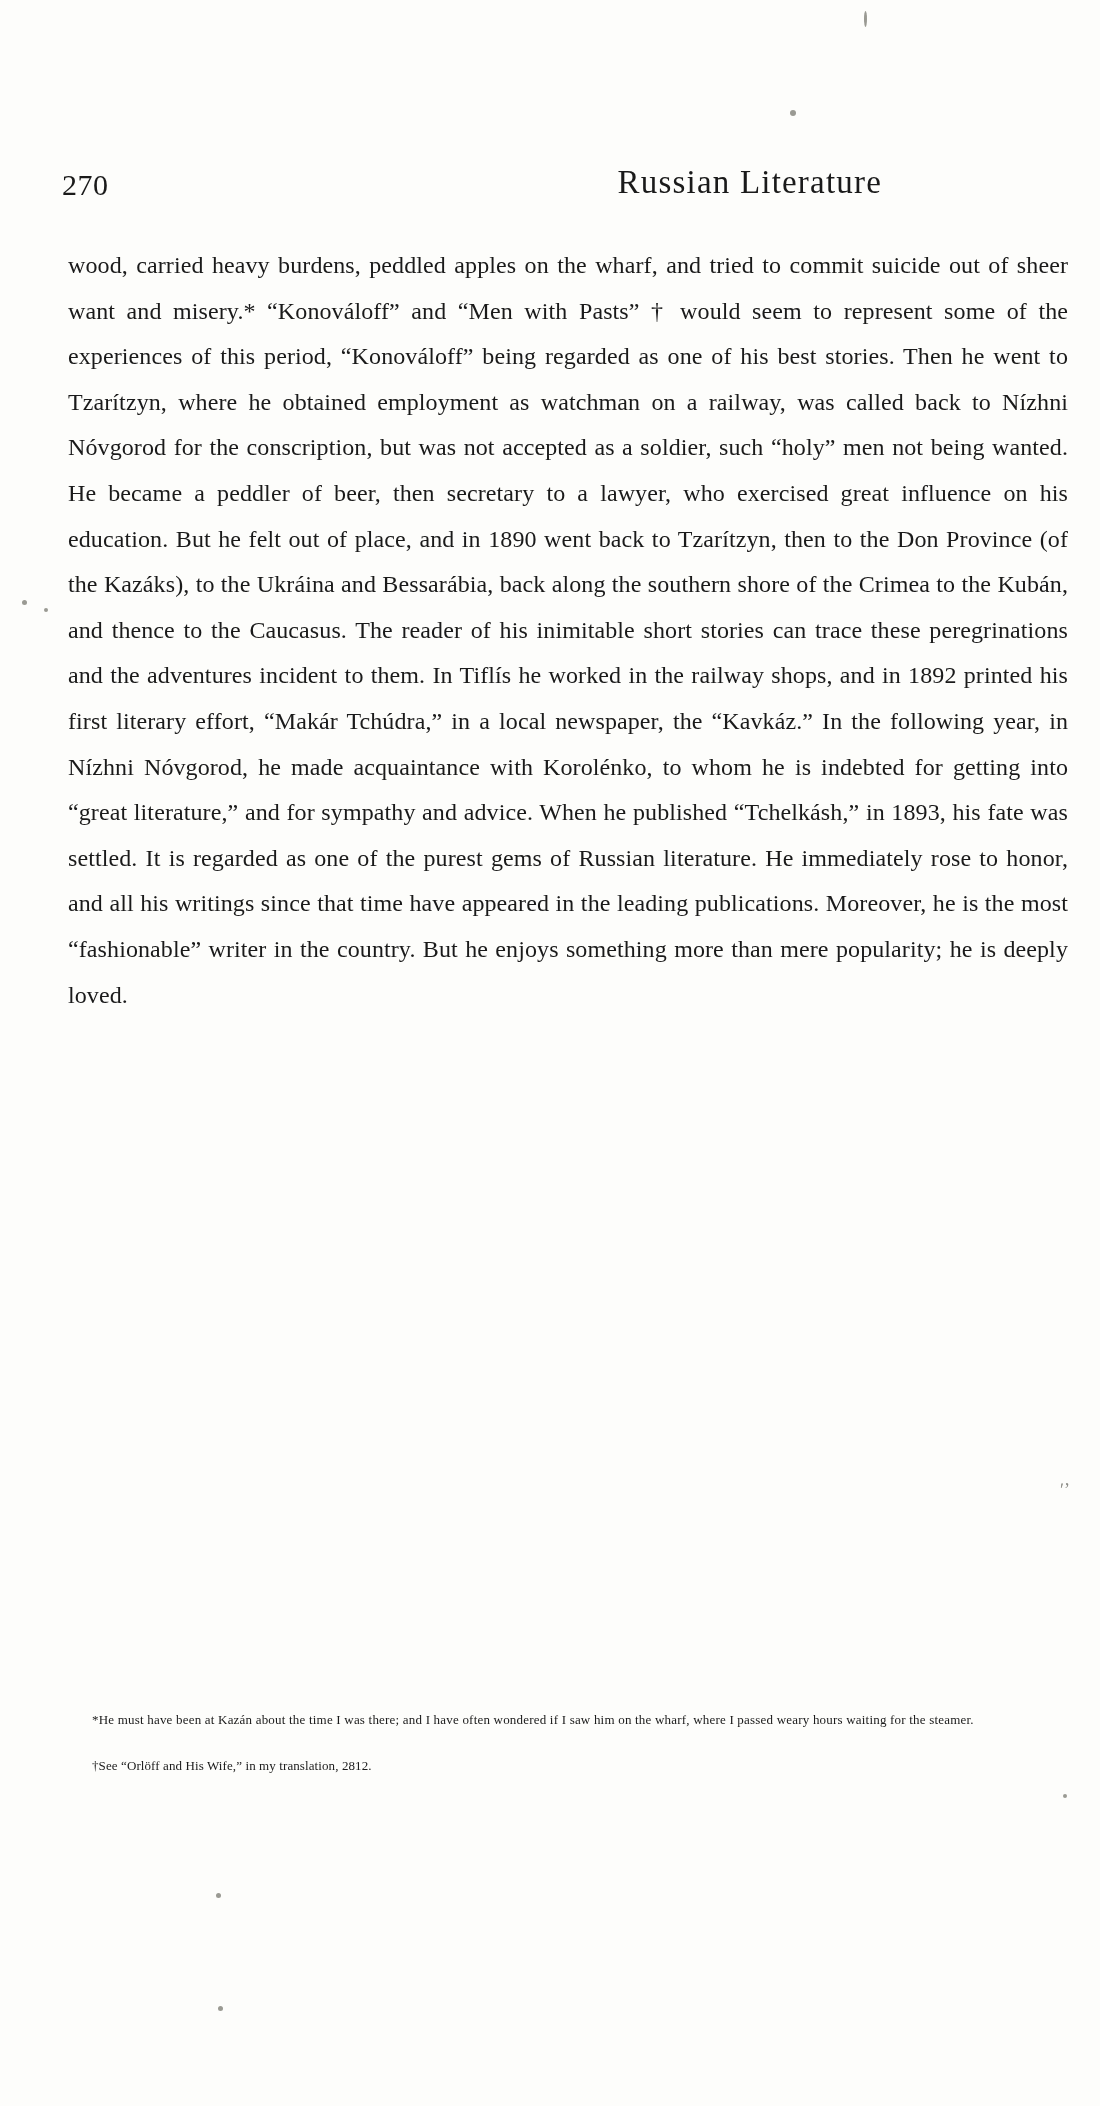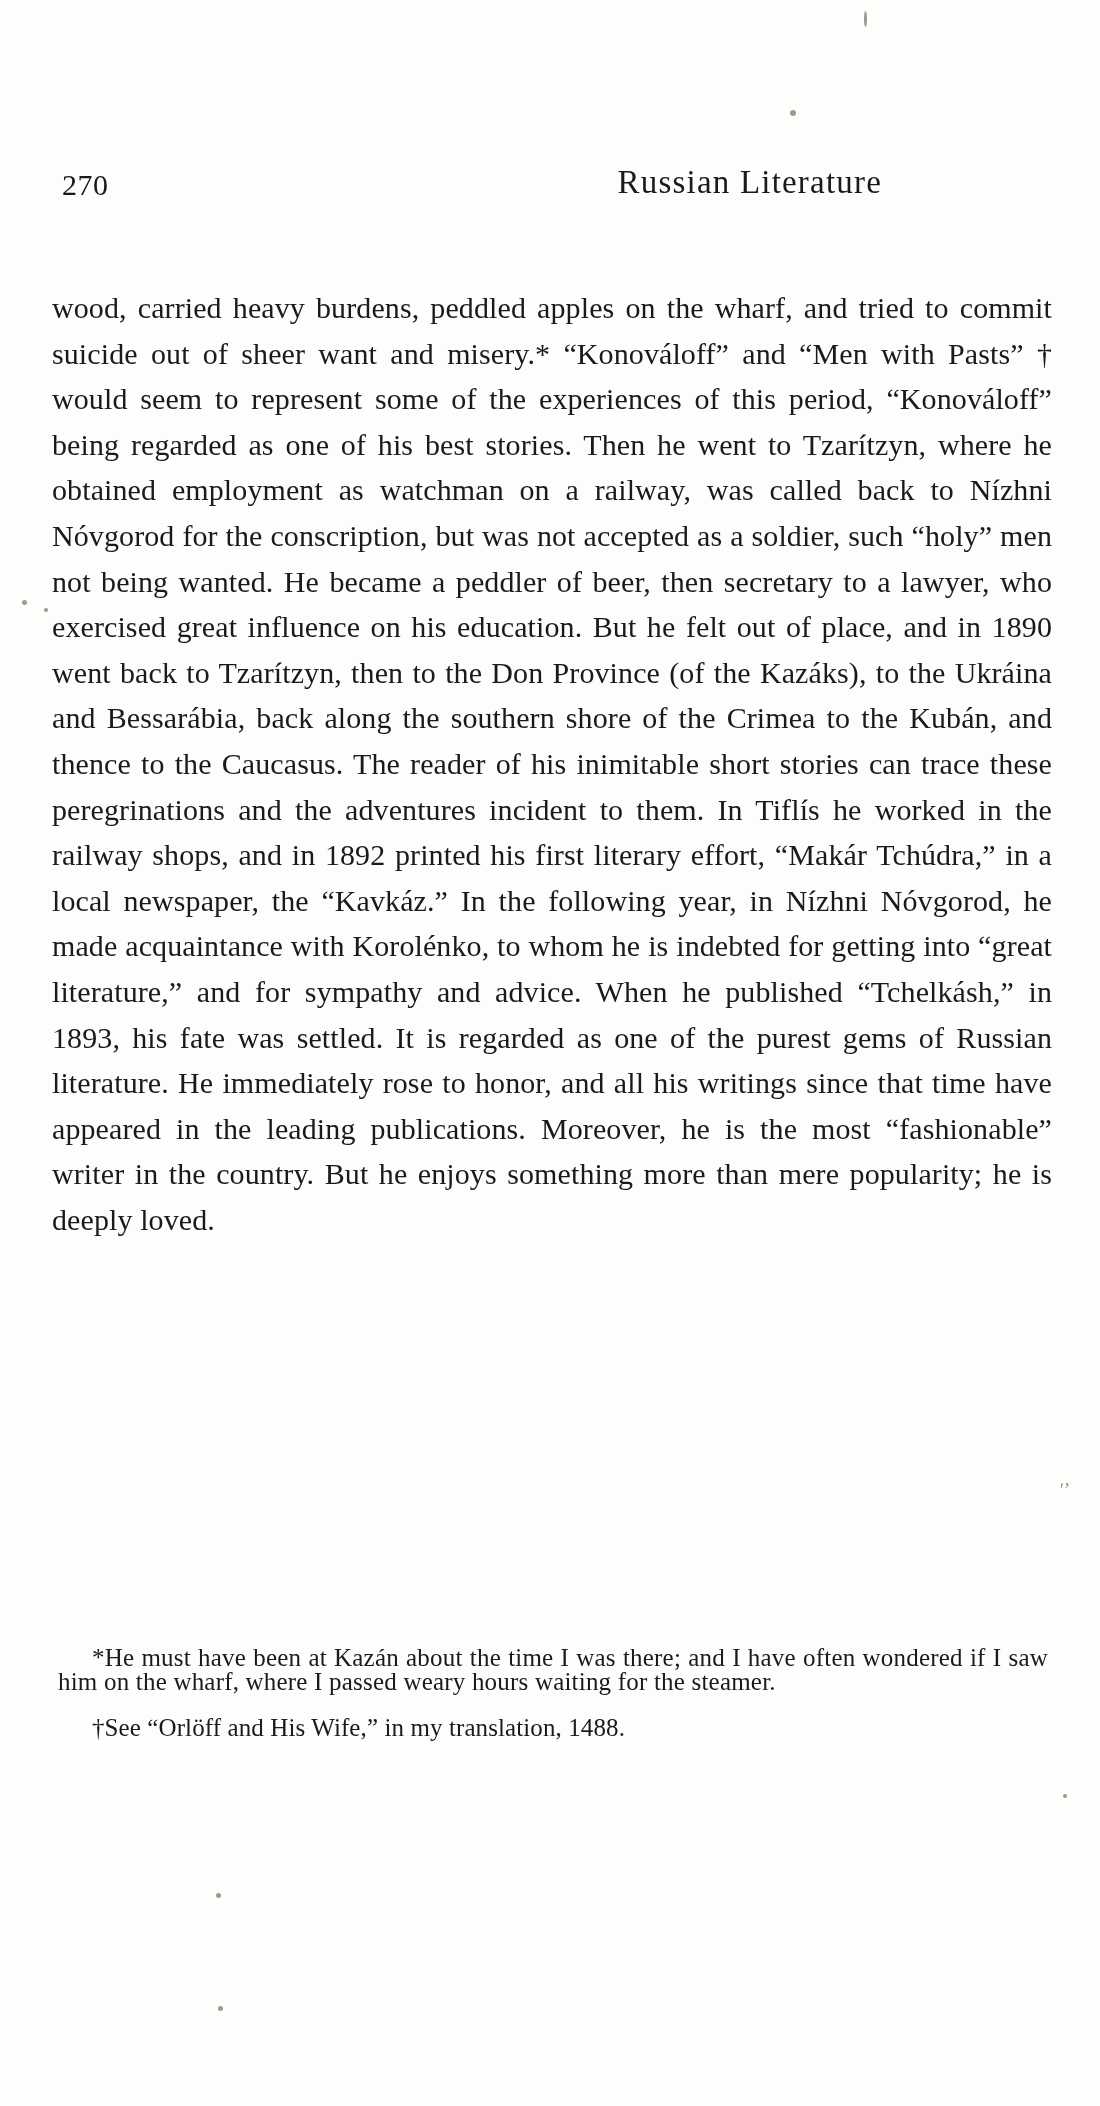--- a/index.html
+++ b/index.html
@@ -43,40 +43,39 @@
     left: 200px;
     top: 0;
     width: 620px;
     text-align: right;
     font-size: 33px;
     letter-spacing: 1.2px;
   }
   
   .body-text {
     position: absolute;
-    left: 52px;
+    left: 68px;
     top: 243px;
     width: 1000px;
-    font-size: 30px;
+    font-size: 24px;
     line-height: 45.6px;
     text-align: justify;
     text-justify: inter-word;
     letter-spacing: 0.1px;
-    margin-top: 42px;
   }
   .body-text p {
     margin: 0;
   }
   
   .footnotes {
     position: absolute;
     left: 58px;
-    top: 1646px;
+    top: 1708px;
     width: 990px;
-    font-size: 25px;
+    font-size: 13px;
     line-height: 24px;
     letter-spacing: 0.2px;
   }
   .footnote {
     margin: 0 0 14px 0;
     text-align: justify;
   }
   .footnote.first {
     text-indent: 34px;
   }
@@ -116,16 +115,16 @@
     <div class="folio">270</div>
     <div class="running-title">Russian Literature</div>
   </div>
 
   <div class="body-text">
     <p>wood, carried heavy burdens, peddled apples on the wharf, and tried to commit suicide out of sheer want and misery.*  “Konováloff” and “Men with Pasts” † would seem to represent some of the experiences of this period, “Konováloff” being regarded as one of his best stories. Then he went to Tzarítzyn, where he obtained employment as watchman on a railway, was called back to Nízhni Nóvgorod for the conscription, but was not accepted as a soldier, such “holy” men not being wanted.  He became a peddler of beer, then secretary to a lawyer, who exercised great influence on his education.  But he felt out of place, and in 1890 went back to Tzarítzyn, then to the Don Province (of the Kazáks), to the Ukráina and Bessarábia, back along the southern shore of the Crimea to the Kubán, and thence to the Caucasus.  The reader of his inimitable short stories can trace these peregrinations and the adventures incident to them.  In Tiflís he worked in the railway shops, and in 1892 printed his first literary effort, “Makár Tchúdra,” in a local newspaper, the “Kavkáz.”  In the following year, in Nízhni Nóvgorod, he made acquaintance with Korolénko, to whom he is indebted for getting into “great literature,” and for sympathy and advice.  When he published “Tchelkásh,” in 1893, his fate was settled.  It is regarded as one of the purest gems of Russian literature.  He immediately rose to honor, and all his writings since that time have appeared in the leading publications.  Moreover, he is the most “fashionable” writer in the country.  But he enjoys something more than mere popularity; he is deeply loved.</p>
   </div>
 
   <div class="footnotes">
     <div class="footnote first">*He must have been at Kazán about the time I was there; and I have often wondered if I saw him on the wharf, where I passed weary hours waiting for the steamer.</div>
-    <div class="footnote second">†See “Orlöff and His Wife,” in my translation, 1488.</div>
+    <div class="footnote second">†See “Orlöff and His Wife,” in my translation, 2812.</div>
   </div>
 
 </div>
 
 </body></html>

